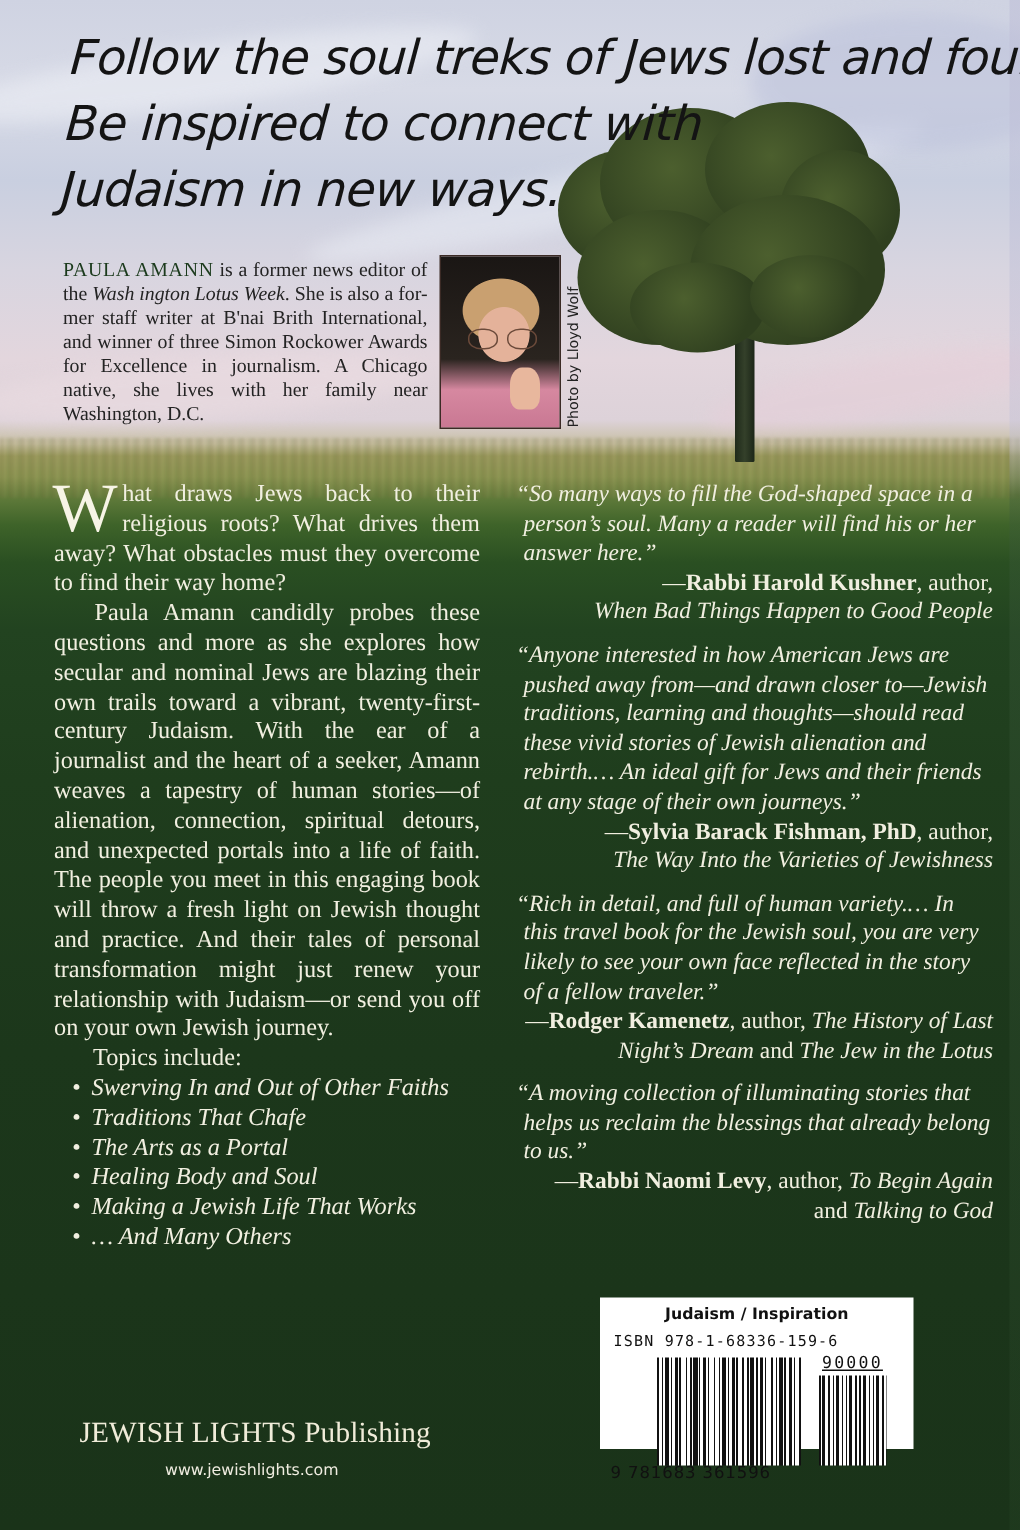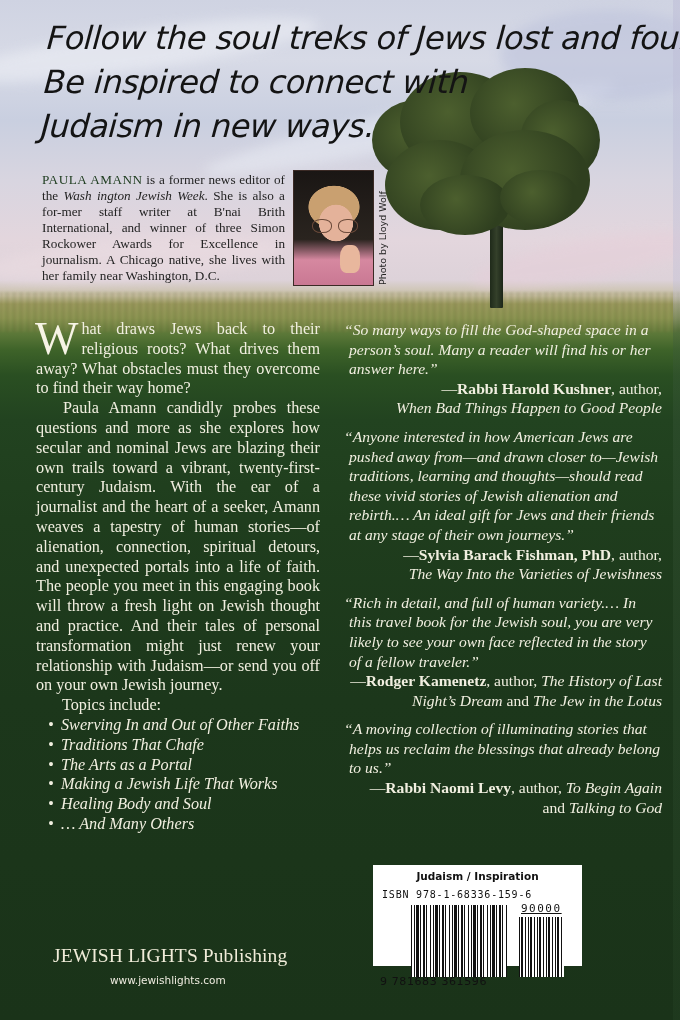--- a/index.html
+++ b/index.html
@@ -84,21 +84,21 @@
     font-family: "Liberation Serif", serif; font-size: 15.6px; line-height: 19.6px;
     color: #f1efe0;
   }
   .blurb { margin-bottom: 9px; }
   .blurb .q { text-indent: -5px; padding-left: 5px; font-style: italic; }
   .blurb .attr { text-align: right; }
   .blurb .attr b { font-weight: bold; }
   .blurb .attr i { font-style: italic; }
 
   .barcode-box {
-    position: absolute; left: 373px; top: 865px; width: 209px; height: 101px; background: #ffffff;
+    position: absolute; left: 400px; top: 865px; width: 209px; height: 101px; background: #ffffff;
   }
   .bc-category { position: absolute; left: 0; top: 5px; width: 209px; text-align: center;
     font-family: "DejaVu Sans", sans-serif; font-weight: bold; font-size: 10.5px; color: #111; }
   .bc-isbn { position: absolute; left: 9px; top: 24px; font-family: "DejaVu Sans Mono", monospace;
     font-size: 10px; color: #111; letter-spacing: 0.8px; white-space: nowrap; }
   .bc-price { position: absolute; left: 148px; top: 37px; font-family: "DejaVu Sans Mono", monospace;
     font-size: 11px; color: #111; letter-spacing: 1.5px; text-decoration: underline; }
   .bc-main { position: absolute; left: 38px; top: 40px; width: 96px; height: 72px;
     background: repeating-linear-gradient(90deg,
       #111 0 1px, #fff 1px 3px, #111 3px 4px, #fff 4px 5px, #111 5px 8px, #fff 8px 9px,
@@ -134,39 +134,39 @@
     <div class="tree-blob" style="left:500px;top:170px;width:80px;height:55px"></div>
   </div>
 
   <div class="tagline">
     <div>Follow the soul treks of Jews lost and found.</div>
     <div>Be inspired to connect with</div>
     <div>Judaism in new ways.</div>
   </div>
 
   <div class="bio">
-    <span class="name">PAULA AMANN</span><span> is a former news editor of the </span><i>Wash ington Jewish Week</i><span>. She is also a for-mer staff writer at B'nai Brith International, and winner of three Simon Rockower Awards for Excellence in journalism. A Chicago native, she lives with her family near Washington, D.C.</span>
+    <span class="name">PAULA AMANN</span><span> is a former news editor of the </span><i>Wash ington Lotus Week</i><span>. She is also a for-mer staff writer at B'nai Brith International, and winner of three Simon Rockower Awards for Excellence in journalism. A Chicago native, she lives with her family near Washington, D.C.</span>
   </div>
 
   <div class="photo" title="Author photo of Paula Amann">
     <div class="glasses"></div>
     <div class="hand"></div>
   </div>
   <div class="photo-credit">Photo by Lloyd Wolf</div>
 
   <div class="col-left">
     <p><span class="dropcap">W</span><span>hat draws Jews back to their religious roots? What drives them away? What obstacles must they overcome to find their way home?</span></p>
     <p class="indent">Paula Amann candidly probes these questions and more as she explores how secular and nominal Jews are blazing their own trails toward a vibrant, twenty-first-century Judaism. With the ear of a journalist and the heart of a seeker, Amann weaves a tapestry of human stories—of alienation, connection, spiritual detours, and unexpected portals into a life of faith. The people you meet in this engaging book will throw a fresh light on Jewish thought and practice. And their tales of personal transformation might just renew your relationship with Judaism—or send you off on your own Jewish journey.</p>
     <p class="topics-head">Topics include:</p>
     <ul class="topics">
       <li>Swerving In and Out of Other Faiths</li>
       <li>Traditions That Chafe</li>
       <li>The Arts as a Portal</li>
+      <li>Healing Body and Soul</li>
       <li>Making a Jewish Life That Works</li>
-      <li>Healing Body and Soul</li>
       <li>… And Many Others</li>
     </ul>
   </div>
 
   <div class="publisher">JEWISH LIGHTS Publishing</div>
   <div class="website">www.jewishlights.com</div>
 
   <div class="col-right">
     <div class="blurb">
       <div class="q">“So many ways to fill the God-shaped space in a person’s soul. Many a reader will find his or her answer here.”</div>

